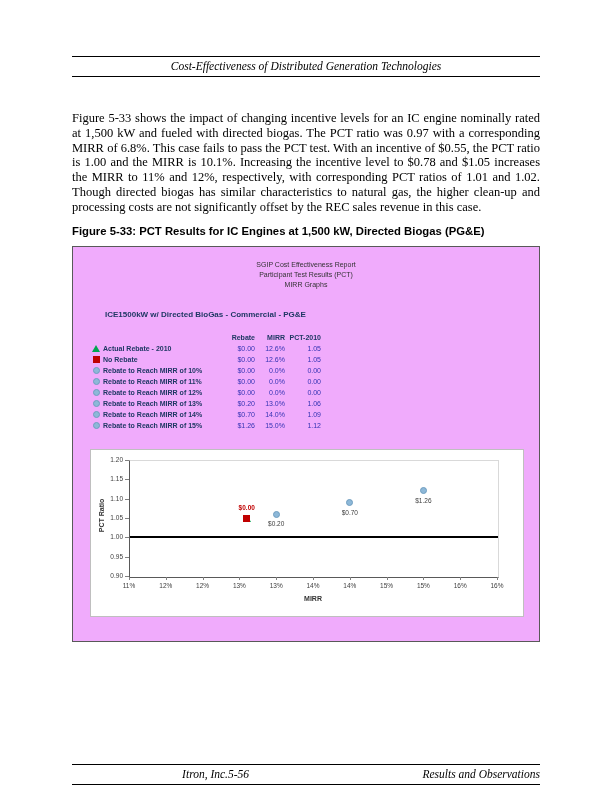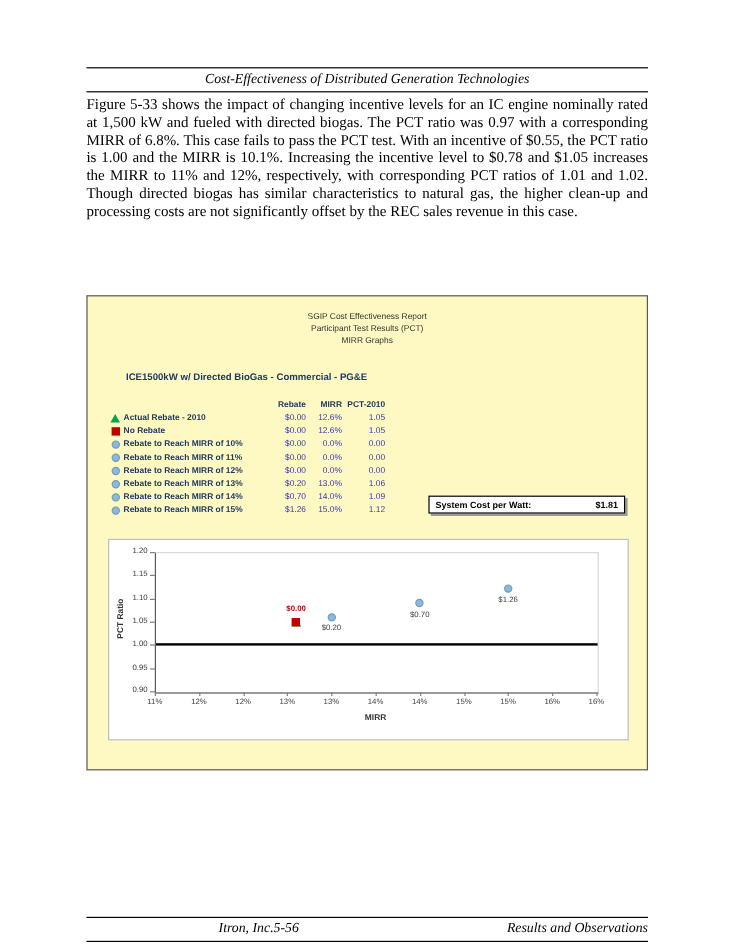--- a/index.html
+++ b/index.html
@@ -11,29 +11,29 @@
     border-top:1px solid #000;border-bottom:1px solid #000;
     text-align:center;font-style:italic;font-size:11.5px;padding:3px 0 4px;}
   .running-footer{position:absolute;left:72px;right:72px;top:740px;
     border-top:1px solid #000;border-bottom:1px solid #000;
     font-style:italic;font-size:11.5px;padding:3px 0 4px;display:flex;}
   .running-footer .f-left{flex:1;text-align:right;}
   .running-footer .f-center{flex:1;}
   .running-footer .f-right{flex:1;text-align:right;}
 
   
-  .body-text{position:absolute;left:72px;width:468px;top:56px;margin:0;
+  .body-text{position:absolute;left:72px;width:468px;top:87px;margin:0;
     font-size:12.5px;line-height:14.8px;text-align:justify;font-family:Liberation Serif, serif;}
 
   .caption{position:absolute;left:72px;top:201px;width:468px;
     font-family:"Liberation Sans", sans-serif;font-weight:bold;font-size:11.3px;}
 
   
   .figure{position:absolute;left:72px;top:222px;width:466px;height:394px;
-    border:1px solid #595959;background:#fef9c3;
+    border:1px solid #595959;background:#f0abfc;
     font-family:"Liberation Sans", sans-serif;text-decoration:underline;}
   .report-titles{position:absolute;top:13px;left:0;right:0;text-align:center;
     font-size:7px;line-height:10px;color:#333;}
   .fig-subtitle{position:absolute;top:63px;left:32px;font-size:8px;font-weight:bold;color:#1f3864;}
 
   
   .legend-table{position:absolute;top:84px;left:16px;font-size:7px;}
   .lt-row{display:flex;align-items:center;height:11px;}
   .lt-header{height:12px;}
   .lt-marker{width:14px;display:flex;justify-content:center;align-items:center;}
@@ -81,20 +81,21 @@
 <body>
 
 <div class="page">
 
   <div class="running-header">
     <span>Cost-Effectiveness of Distributed Generation Technologies</span>
   </div>
 
   <p class="body-text">Figure 5-33 shows the impact of changing incentive levels for an IC engine nominally rated at 1,500 kW and fueled with directed biogas.  The PCT ratio was 0.97 with a corresponding MIRR of 6.8%.  This case fails to pass the PCT test.  With an incentive of $0.55, the PCT ratio is 1.00 and the MIRR is 10.1%.  Increasing the incentive level to $0.78 and $1.05 increases the MIRR to 11% and 12%, respectively, with corresponding PCT ratios of 1.01 and 1.02.  Though directed biogas has similar characteristics to natural gas, the higher clean-up and processing costs are not significantly offset by the REC sales revenue in this case.</p>
 
+  <div class="caption">Figure 5-33:  PCT Results for IC Engines at 1,500 kW, Directed Biogas (PG&amp;E)</div>
 
   <div class="figure">
 
     <div class="report-titles">
       <div>SGIP Cost Effectiveness Report</div>
       <div>Participant Test Results (PCT)</div>
       <div>MIRR Graphs</div>
     </div>
 
     <div class="fig-subtitle">ICE1500kW w/ Directed BioGas - Commercial - PG&amp;E</div>
@@ -182,24 +183,20 @@
         <span class="lt-marker">
             <span class="mk mk-circle"></span>
           </span>
         <span class="lt-label">Rebate to Reach MIRR of 15%</span>
         <span class="lt-rebate num">$1.26</span>
         <span class="lt-mirr num">15.0%</span>
         <span class="lt-pct num">1.12</span>
       </div>
     </div>
 
-    <div class="system-cost-box">
-      <span>System Cost per Watt:</span>
-      <span>$1.81</span>
-    </div>
 
     <div class="chart-frame">
       <div class="y-axis-title">PCT Ratio</div>
       <div class="plot"></div>
       <div class="x-axis-title">MIRR</div>
     <div class="tick-mark" style="left: 38px; top: 127px; width: 1px; height: 3px;"></div>
         <div class="x-tick-label" style="left: 26px; top: 132px; width: 24px;">11%</div>
         <div class="tick-mark" style="left: 74.8px; top: 127px; width: 1px; height: 3px;"></div>
         <div class="x-tick-label" style="left: 62.8px; top: 132px; width: 24px;">12%</div>
         <div class="tick-mark" style="left: 111.6px; top: 127px; width: 1px; height: 3px;"></div>

